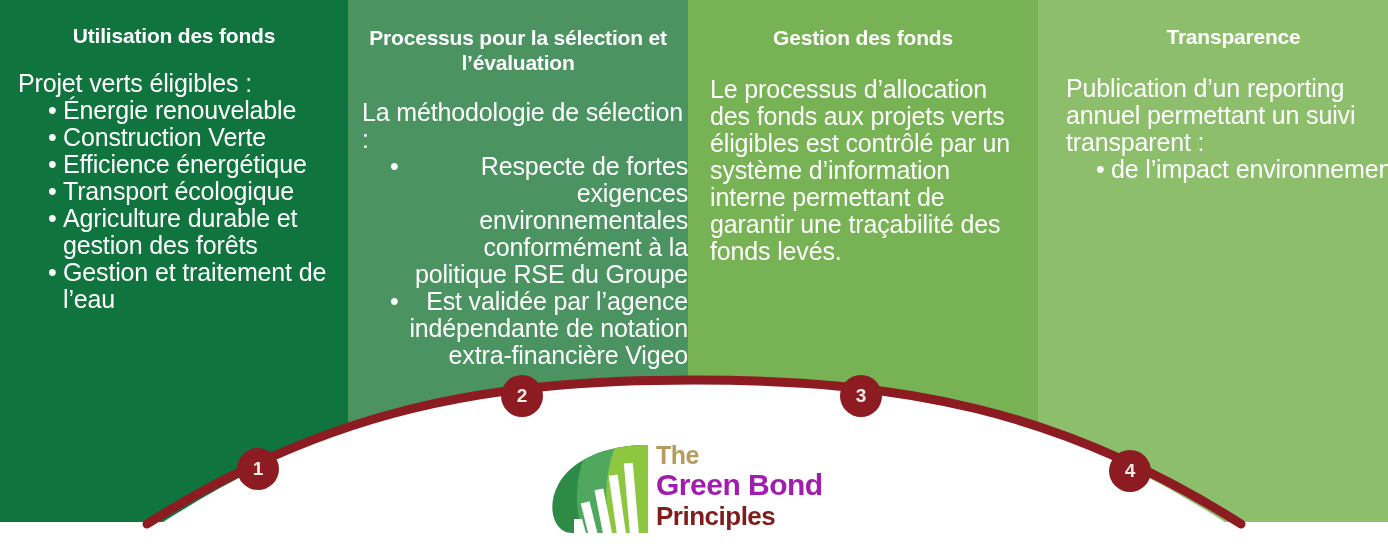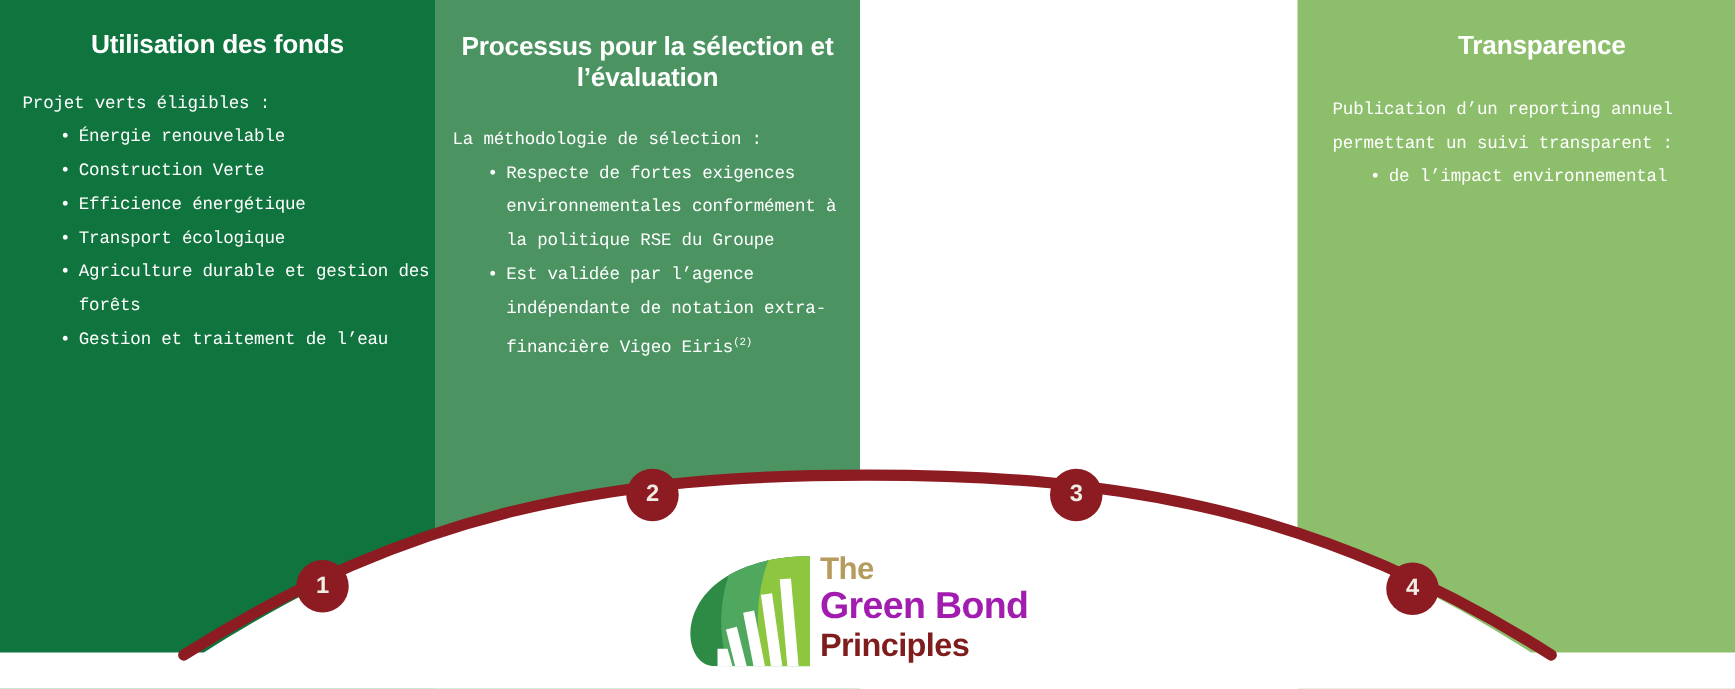--- a/index.html
+++ b/index.html
@@ -12,43 +12,42 @@
 
   
   .col{position:absolute;top:0;height:551px;box-sizing:border-box;}
   .col .inner{position:relative;padding-top:14px;}
   .col-title{
     color:#ffffff;font-weight:bold;text-align:center;
     font-size:21px;line-height:25px;letter-spacing:-0.2px;
     padding:0 10px;font-stretch:condensed;
   }
   .col-body{
-    color:#ffffff;font-size:14px;line-height:27px;
+    color:#ffffff;font-size:25px;line-height:27px;
     letter-spacing:-0.15px;
-    font-family:Liberation Mono, monospace;
   }
   .col-lead{margin:0;}
   ul.bullets{list-style:none;margin:0;padding:0;}
   ul.bullets li{
     position:relative;padding-left:15px;margin:0;
   }
   ul.bullets li::before{
     content:"\2022";position:absolute;left:0;top:0;
   }
 
   
   #col1{left:0px;width:348px;background:#10743E;}
   #col1 .col-title{padding-top:9px;}
   #col1 .col-body{margin:22px 0 0 0;padding-left:18px;}
   #col1 ul.bullets{margin-left:30px;}
 
   #col2{left:348px;width:340px;background:#4B9461;}
   #col2 .col-title{padding-top:11px;text-align:center;}
   #col2 .col-body{margin:24px 0 0 0;padding-left:14px;}
-  #col2 ul.bullets{margin-left:28px;}
+  #col2 ul.bullets{margin-left:28px;text-align:right;}
 
   #col3{left:688px;width:350px;background:#77B254;}
   #col3 .col-title{padding-top:11px;}
   #col3 .col-body{margin:26px 0 0 0;padding-left:22px;padding-right:10px;}
 
   #col4{left:1038px;width:391px;background:#8CBE6B;}
   #col4 .col-title{padding-top:10px;}
   #col4 .col-body{margin:26px 0 0 0;padding-left:28px;padding-right:4px;}
   #col4 ul.bullets{margin-left:30px;}
 
@@ -104,20 +103,28 @@
       <div class="col-body">
         <p class="col-lead">La méthodologie de sélection :</p>
         <ul class="bullets">
           <li><span>Respecte de fortes exigences environnementales conformément à la politique RSE du Groupe</span></li>
           <li><span>Est validée par l’agence indépendante de notation extra-financière Vigeo Eiris</span><sup>(2)</sup></li>
         </ul>
       </div>
     </div>
   </div>
 
+  <div class="col" id="col3">
+    <div class="inner">
+      <div class="col-title">Gestion des fonds</div>
+      <div class="col-body">
+        <p class="col-lead">Le processus d’allocation des fonds aux projets verts éligibles est contrôlé par un système d’information interne permettant de garantir une traçabilité des fonds levés.</p>
+      </div>
+    </div>
+  </div>
 
   <div class="col" id="col4">
     <div class="inner">
       <div class="col-title">Transparence</div>
       <div class="col-body">
         <p class="col-lead">Publication d’un reporting annuel permettant un suivi transparent :</p>
         <ul class="bullets">
           <li>de l’impact environnemental</li>
         </ul>
       </div>

